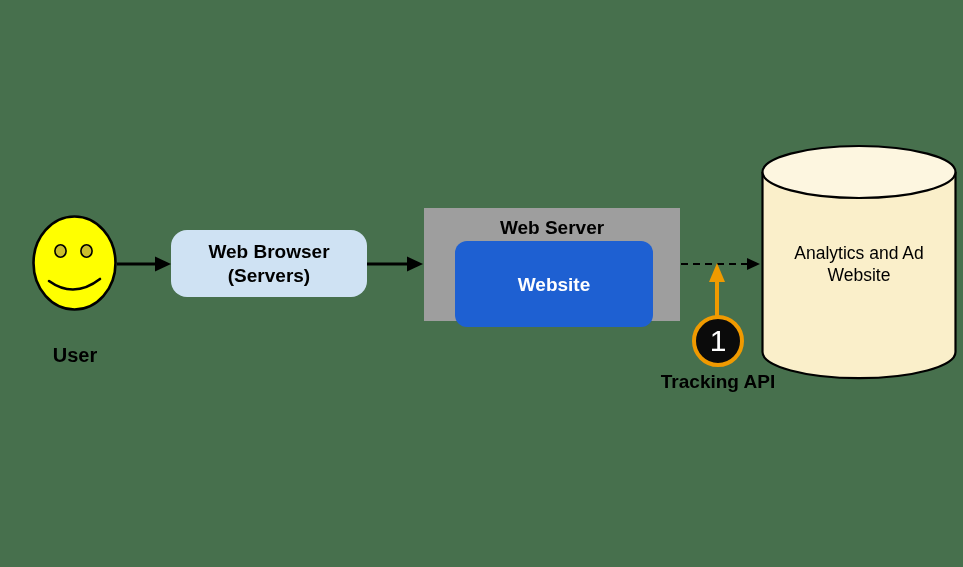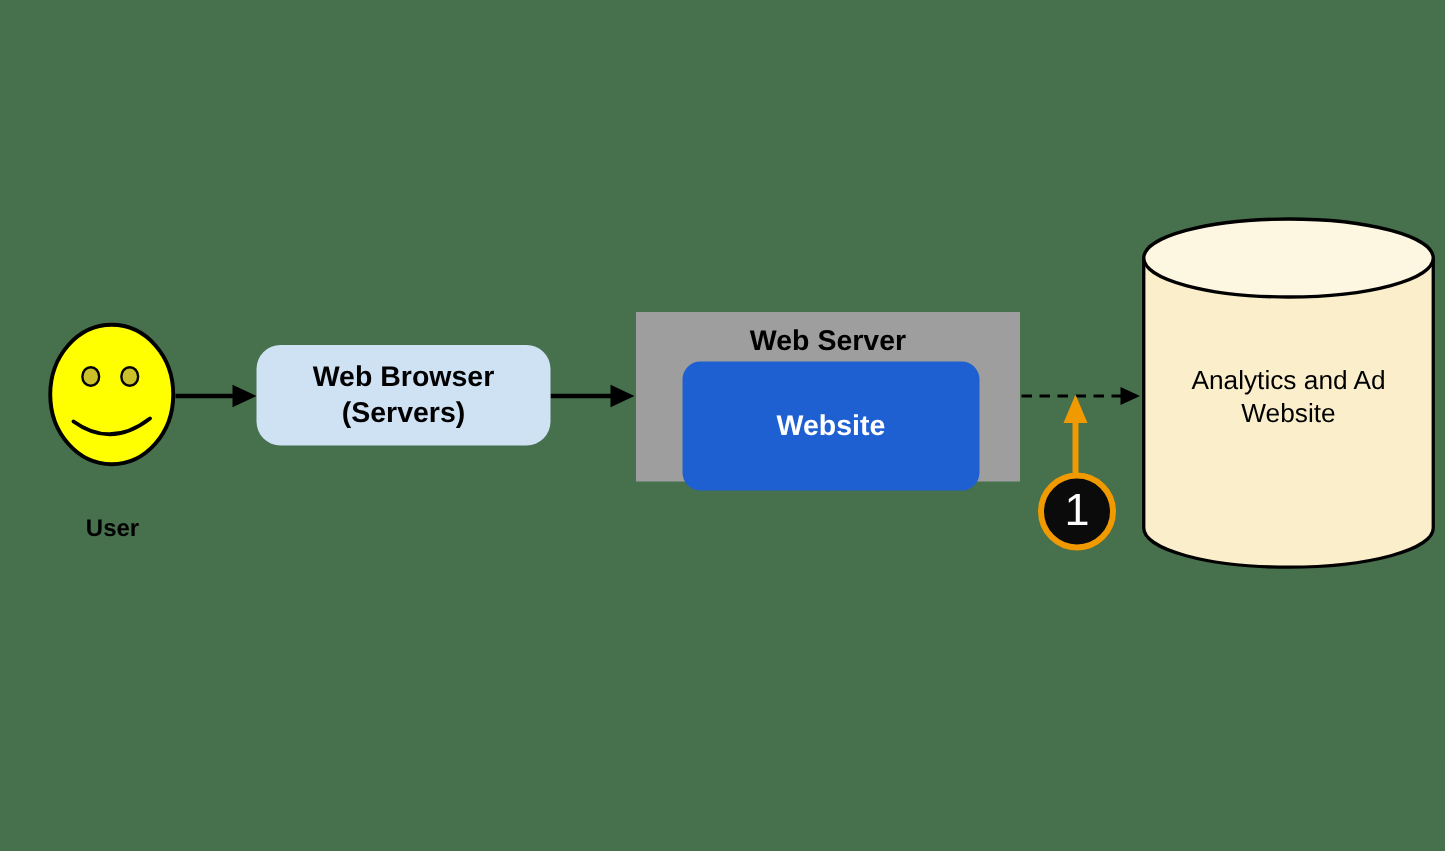--- a/index.html
+++ b/index.html
@@ -65,21 +65,21 @@
     align-items: center;
     justify-content: center;
     color: #fff;
     font-size: 19px;
     line-height: 25px;
     font-weight: bold;
   }
   .user-label {
     left: 24px; top: 344px;
     width: 102px;
-    font-size: 16px;
+    font-size: 20px;
     font-weight: bold;
     text-align: center;
   }
   .cyl-text {
     left: 766px; top: 243px;
     width: 186px;
     text-align: center;
     font-size: 17.5px;
     line-height: 21.5px;
     font-weight: normal;
@@ -161,14 +161,15 @@
 
   <div class="abs cyl-text">
     <div>Analytics and Ad</div>
     <div>Website</div>
   </div>
 
   <div class="abs badge">
     <span>1</span>
   </div>
 
+  <div class="abs tracking-label">Tracking API</div>
 
 </div>
 
 </body></html>

